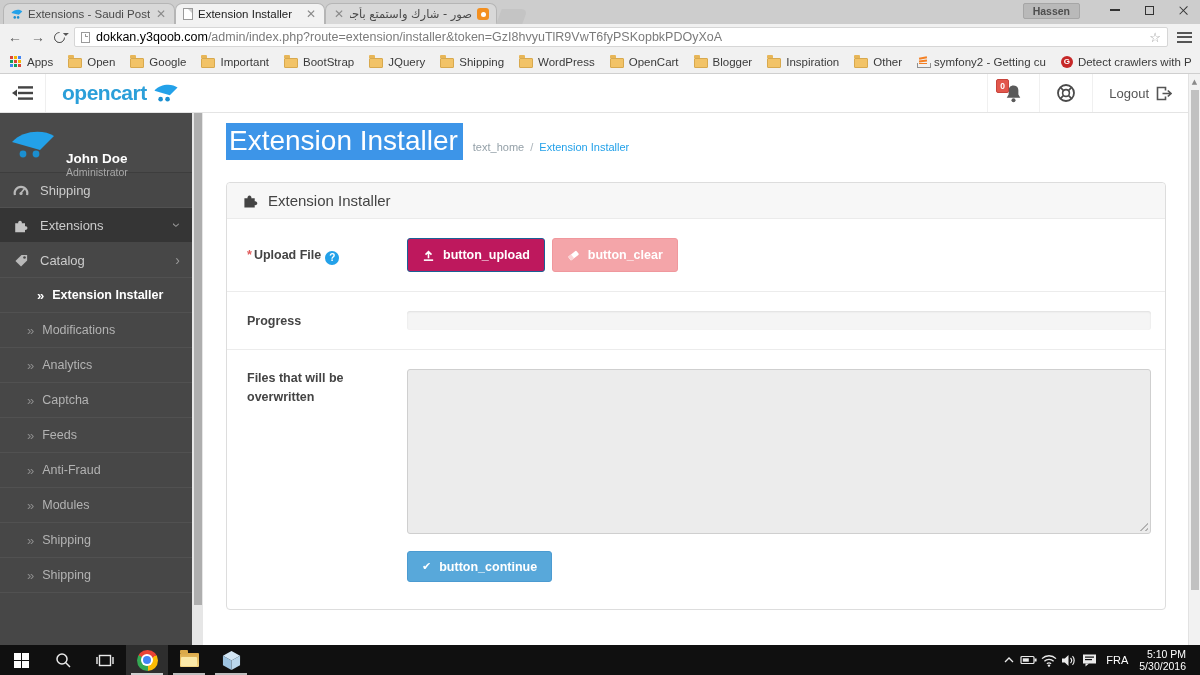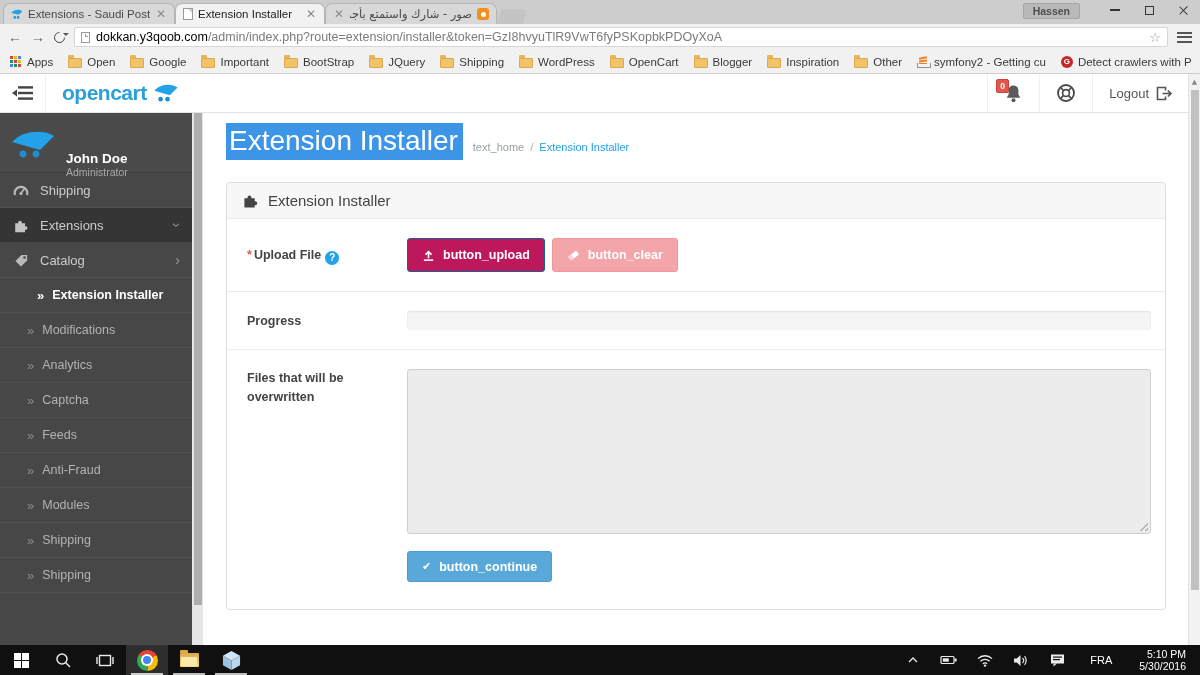--- a/index.html
+++ b/index.html
@@ -137,21 +137,21 @@
   .tb-btn.chrome-active { background:#2e2e2e; }
   .tb-btn.chrome-active::after { background:#cfcfcf; }
   .win-logo { width:15px; height:15px; display:grid; grid-template-columns:7px 7px; grid-template-rows:7px 7px; gap:1px; }
   .win-logo i { background:#fff; }
   .chrome-ball { width:21px; height:21px; border-radius:50%; background:conic-gradient(from -60deg,#ea4335 0 120deg,#fbbc05 120deg 240deg,#34a853 240deg 360deg); position:relative; }
   .chrome-ball::before { content:""; position:absolute; inset:4.5px; border-radius:50%; background:#fff; }
   .chrome-ball::after { content:""; position:absolute; inset:6.5px; border-radius:50%; background:#4285f4; }
   .exp-folder { width:19px; height:14px; background:linear-gradient(#dba949,#f5d683); border-radius:1px; position:relative; }
   .exp-folder::before { content:""; position:absolute; top:-3px; left:0; width:8px; height:3px; background:#dba949; border-radius:1px 1px 0 0; }
   .exp-folder::after { content:""; position:absolute; left:1.5px; top:3.5px; right:1.5px; bottom:1.5px; background:#fbe9a8; border-radius:1px; }
-  .tray { margin-left:auto; display:flex; align-items:center; gap:16px; padding-right:6px; }
+  .tray { margin-left:auto; display:flex; align-items:center; gap:0; padding-right:6px; }
   .tray-ic { width:20px; display:flex; align-items:center; justify-content:center; }
   .lang { font-size:11px; padding:0 7px; }
   .clock { text-align:right; font-size:10.5px; line-height:12.5px; padding:0 8px 0 4px; }
 
   svg { display:block; }
 </style>
 </head>
 <body>
 
 <div class="screen">

